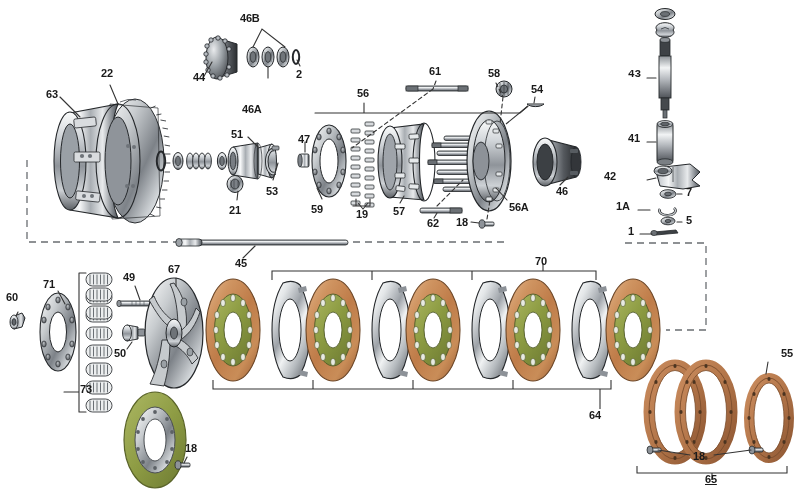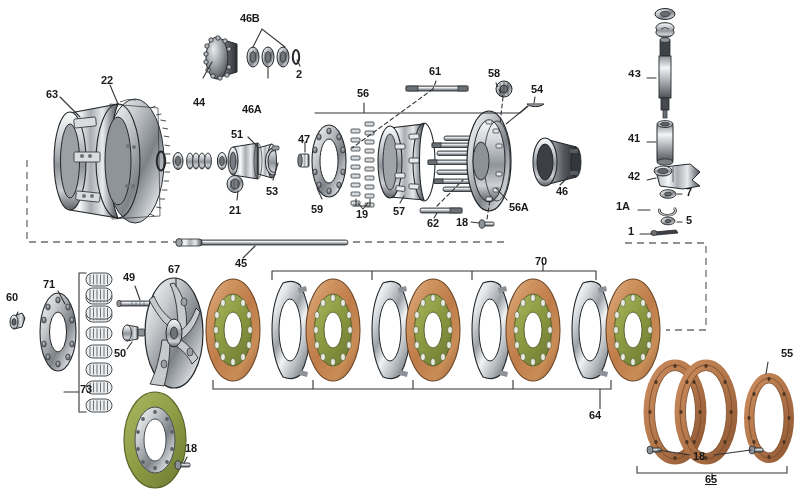--- a/index.html
+++ b/index.html
@@ -851,43 +851,43 @@
     <path d="M637,466 L637,473 L787,473 L787,466"></path>
     <path d="M712,473 L712,480"></path>
   </g>
 
   <g stroke="#333333" stroke-width="1.1" fill="none">
     <path d="M528,106 L506,124"></path>
   </g>
 </svg>
 
 <div class="lbl" style="left:46px;top:89px;">63</div>
-<div class="lbl" style="left:101px;top:75px;">22</div>
-<div class="lbl" style="left:193px;top:97px;text-align:right;">44</div>
+<div class="lbl" style="left:101px;top:68px;">22</div>
+<div class="lbl" style="left:193px;top:72px;text-align:right;">44</div>
 <div class="lbl" style="left:240px;top:13px;">46B</div>
 <div class="lbl" style="left:242px;top:84px;margin-top:20px;">46A</div>
 <div class="lbl" style="left:296px;top:69px;">2</div>
 <div class="lbl" style="left:231px;top:129px;">51</div>
 <div class="lbl" style="left:229px;top:205px;">21</div>
 <div class="lbl" style="left:266px;top:186px;">53</div>
 <div class="lbl" style="left:298px;top:134px;">47</div>
 <div class="lbl" style="left:311px;top:204px;">59</div>
 <div class="lbl" style="left:357px;top:88px;">56</div>
 <div class="lbl" style="left:356px;top:209px;">19</div>
 <div class="lbl" style="left:393px;top:206px;">57</div>
 <div class="lbl" style="left:429px;top:66px;">61</div>
 <div class="lbl" style="left:427px;top:218px;">62</div>
 <div class="lbl" style="left:488px;top:68px;">58</div>
 <div class="lbl" style="left:456px;top:217px;">18</div>
 <div class="lbl" style="left:531px;top:84px;">54</div>
 <div class="lbl" style="left:509px;top:202px;">56A</div>
 <div class="lbl" style="left:556px;top:186px;">46</div>
 <div class="lbl" style="left:628px;top:69px;font-family:Liberation Mono, monospace;">43</div>
 <div class="lbl" style="left:628px;top:133px;">41</div>
-<div class="lbl" style="left:628px;top:171px;">42</div>
+<div class="lbl" style="left:604px;top:171px;">42</div>
 <div class="lbl" style="left:686px;top:187px;">7</div>
 <div class="lbl" style="left:616px;top:201px;">1A</div>
 <div class="lbl" style="left:686px;top:215px;">5</div>
 <div class="lbl" style="left:628px;top:226px;">1</div>
 <div class="lbl" style="left:6px;top:292px;">60</div>
 <div class="lbl" style="left:43px;top:279px;">71</div>
 <div class="lbl" style="left:44px;top:384px;margin-left:36px;">73</div>
 <div class="lbl" style="left:123px;top:272px;">49</div>
 <div class="lbl" style="left:114px;top:348px;">50</div>
 <div class="lbl" style="left:168px;top:264px;">67</div>

